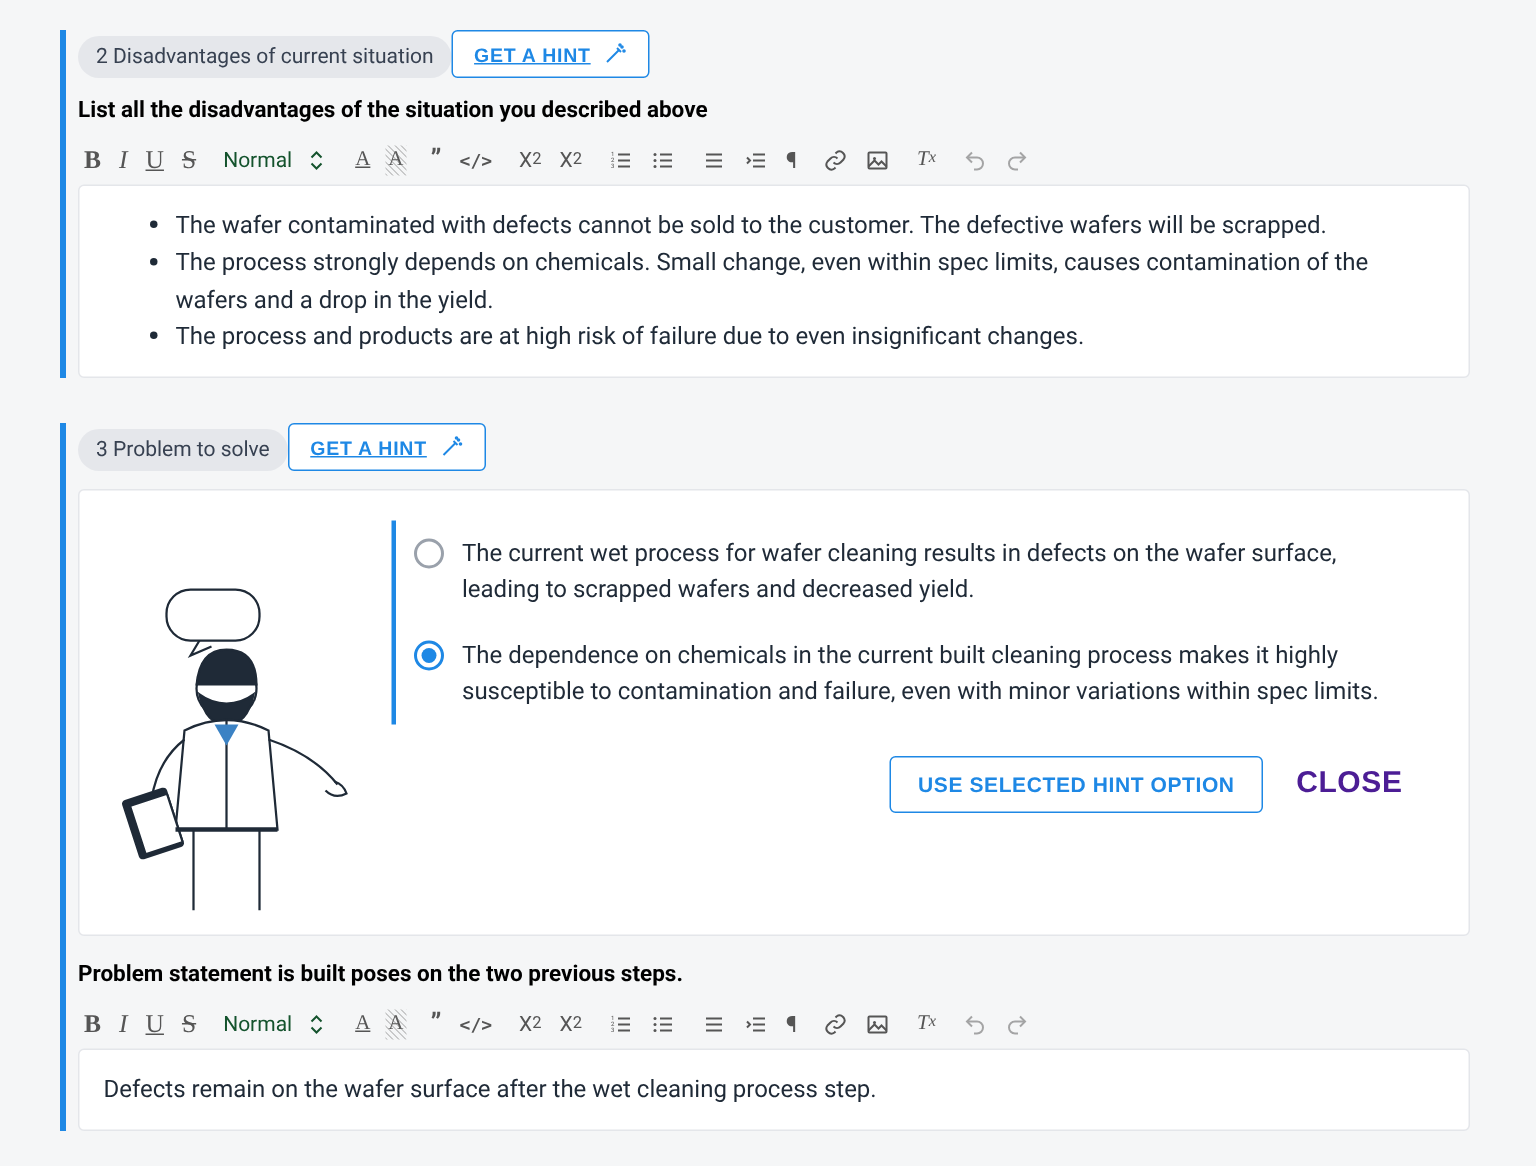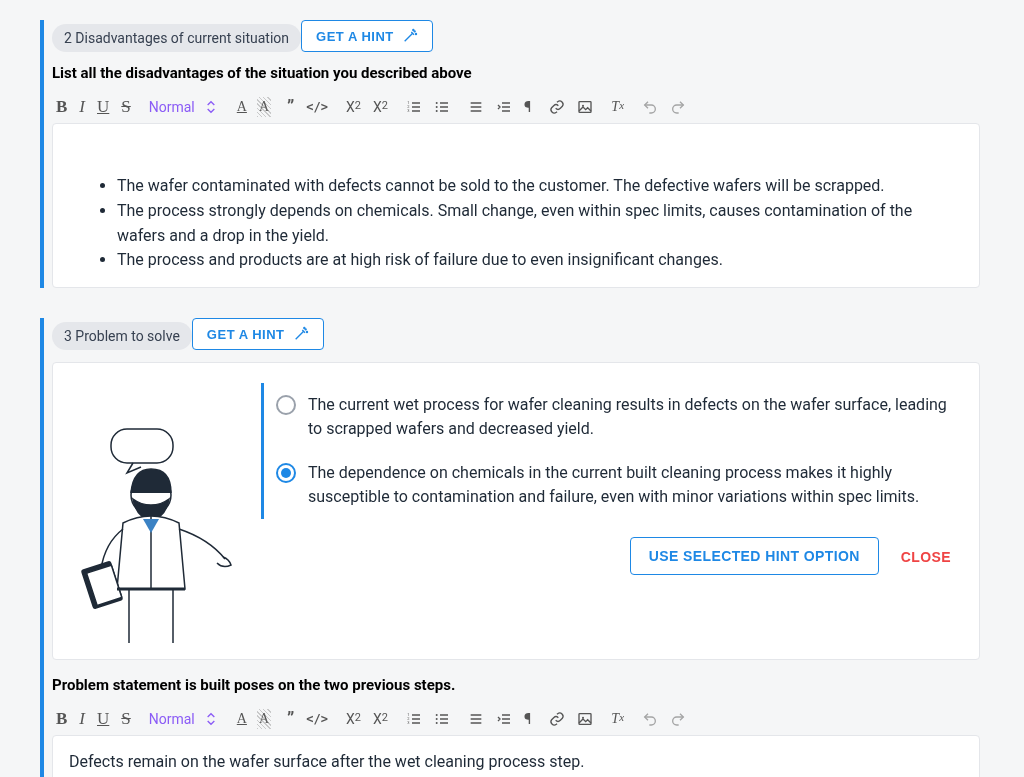--- a/index.html
+++ b/index.html
@@ -39,20 +39,21 @@
     color: #1e88e5;
     font-size: 13px;
     font-weight: 600;
     letter-spacing: 0.5px;
     padding: 7px 14px;
     border-radius: 4px;
     cursor: pointer;
     display: inline-flex;
     align-items: center;
     gap: 8px;
+    text-decoration: underline;
   }
   .hint-btn svg { width: 16px; height: 16px; }
   .prompt {
     font-size: 15px;
     font-weight: 700;
     color: #000000;
     margin-bottom: 8px;
     padding-left: 8px;
   }
   .toolbar {
@@ -62,42 +63,42 @@
     padding: 6px 12px;
     color: #6b7280;
     font-size: 14px;
   }
   .toolbar .grp { display: flex; align-items: center; gap: 12px; }
   .toolbar .fmt { font-family: "Times New Roman", serif; font-size: 17px; cursor: pointer; color:#555; }
   .toolbar .b { font-weight: 700; }
   .toolbar .i { font-style: italic; }
   .toolbar .u { text-decoration: underline; }
   .toolbar .s { text-decoration: line-through; }
-  .toolbar .normal-sel { display:flex; align-items:center; gap:8px; font-family: inherit; font-size:14px; color:#8b5cf6; cursor:pointer;}
+  .toolbar .normal-sel { display:flex; align-items:center; gap:8px; font-family: inherit; font-size:14px; color:#14532d; cursor:pointer;}
   .toolbar .ico { cursor:pointer; display:inline-flex; color:#555; }
   .toolbar svg { width:16px; height:16px; stroke: currentColor; fill: none; }
   .editor-box {
     background: #fff;
     border: 1px solid #e4e6ea;
     border-radius: 4px;
     padding: 14px 24px;
     margin-left: 8px;
     margin-right: 4px;
     font-size: 16px;
     color: #1f2a37;
     line-height: 1.55;
   }
-  .editor-box ul { list-style: disc; padding-left: 40px; margin-top: 36px; }
+  .editor-box ul { list-style: disc; padding-left: 40px; }
   .editor-box.single { padding: 14px 16px; }
   .hint-panel {
     background: #fff;
     border: 1px solid #e4e6ea;
     border-radius: 4px;
     margin: 8px 4px 16px 8px;
-    padding: 20px 24px 16px 20px;
+    padding: 20px 40px 16px 20px;
     display: flex;
     gap: 18px;
   }
   .illus {
     width: 170px;
     flex-shrink: 0;
     display:flex;
     align-items:flex-end;
     justify-content:center;
     padding-top: 40px;
@@ -120,30 +121,30 @@
     position: relative;
   }
   .radio.selected { border-color: #1e88e5; }
   .radio.selected::after {
     content: ""; position: absolute; inset: 3px;
     background: #1e88e5; border-radius: 50%;
   }
   .option-text { font-size: 16px; color: #1f2a37; line-height: 1.5; }
   .hint-actions {
     display:flex; justify-content:flex-end; gap: 18px;
-    margin-top: 18px; align-items:flex-end;
+    margin-top: 18px; align-items:center;
   }
   .use-btn {
     border: 1px solid #1e88e5; background:#fff; color:#1e88e5;
     font-size: 14px; font-weight:600; letter-spacing:0.4px;
     padding: 10px 18px; border-radius:4px; cursor:pointer;
   }
   .close-btn {
-    border:none; background:transparent; color:#ef4444;
-    font-size:14px; font-weight:600; letter-spacing:0.4px;
+    border:none; background:transparent; color:#4c1d95;
+    font-size:20px; font-weight:600; letter-spacing:0.4px;
     cursor:pointer; padding: 10px 4px;
   }
   .sub { font-size:11px; vertical-align: sub; }
   .sup { font-size:11px; vertical-align: super; }
 </style>
 </head>
 <body>
 
 <div class="section">
   <div class="section-header">

